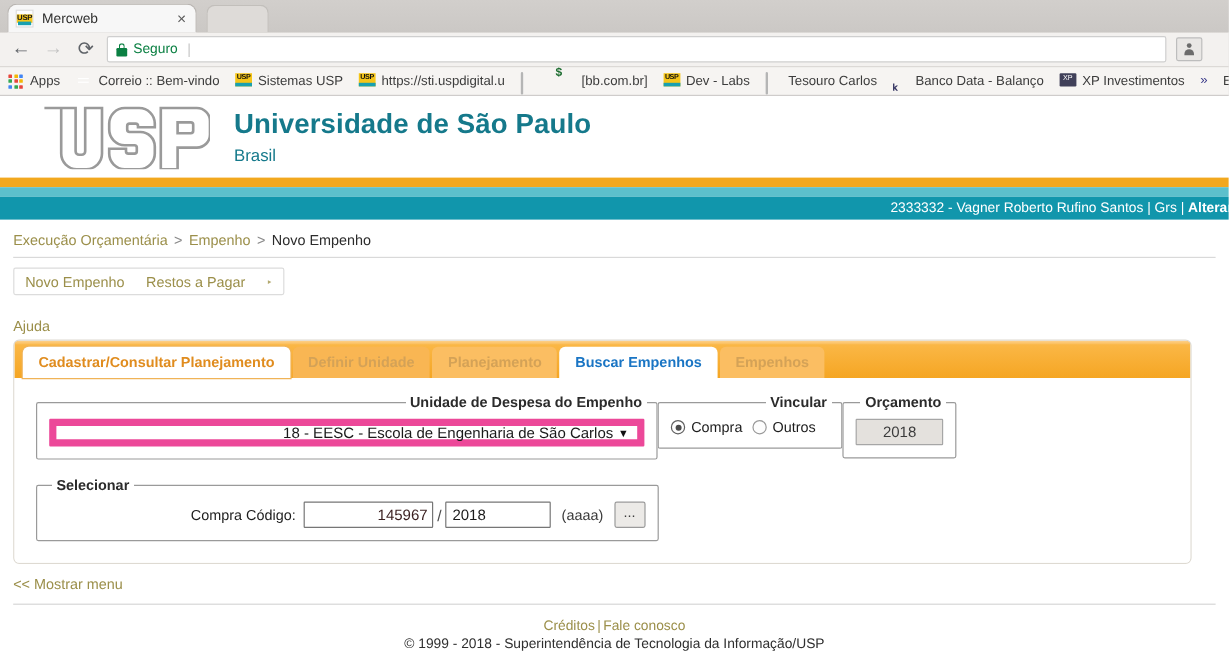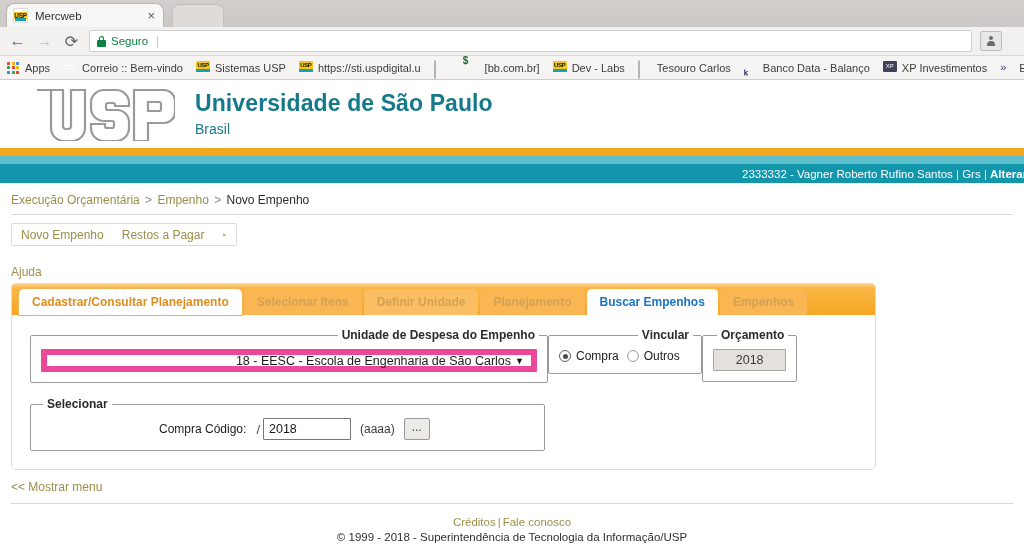--- a/index.html
+++ b/index.html
@@ -207,21 +207,21 @@
   .menu-item:last-of-type { margin-right: 5px; }
   .menu-caret { font-size: 11px; color: #b3a96f; }
 
   .ajuda {
     padding: 19px 0 4px 11px; font-size: 12px; color: #9b8f4a; cursor: pointer;
   }
 
   
   .panel-wrap { padding: 0 0 0 11px; }
   .panel {
-    width: 865px; border: 1px solid #dedad2; border-radius: 5px;
+    width: 982px; border: 1px solid #dedad2; border-radius: 5px;
     background: #fff; overflow: hidden;
   }
   .tabbar {
     height: 31px; background: #f7a battle;
     background: linear-gradient(#fbb94a, #f5a623);
     display: flex; align-items: flex-end;
     padding-left: 7px; position: relative;
   }
   .tabbar::before {
     content:''; position:absolute; left:0; right:0; top:0; height:3px;
@@ -465,21 +465,20 @@
     </div>
   </div>
 
   <div class="ajuda">Ajuda</div>
 
   <div class="panel-wrap">
     <div class="panel">
 
       <div class="tabbar">
         <div class="ptab active">Cadastrar/Consultar Planejamento</div>
-        <div class="ptab inactive">Selecionar Itens</div>
         <div class="ptab inactive">Definir Unidade</div>
         <div class="ptab inactive">Planejamento</div>
         <div class="ptab hover">Buscar Empenhos</div>
         <div class="ptab inactive">Empenhos</div>
       </div>
 
       <div class="panel-body">
 
         <div class="row1">
 
@@ -510,20 +509,21 @@
             <div class="orc-box">2018</div>
           </fieldset>
 
         </div>
 
         <div class="row2">
           <fieldset class="fs fs-selecionar">
             <legend>Selecionar</legend>
             <div class="sel-line">
               <span class="lbl-compra">Compra Código:</span>
+              <input class="inp-codigo" type="text" value="145967" style="">
               <span class="slash">/</span>
               <input class="inp-ano" type="text" value="2018" style="">
               <span class="aaaa">(aaaa)</span>
               <button class="btn-dots">...</button>
             </div>
           </fieldset>
         </div>
 
       </div>
     </div>

